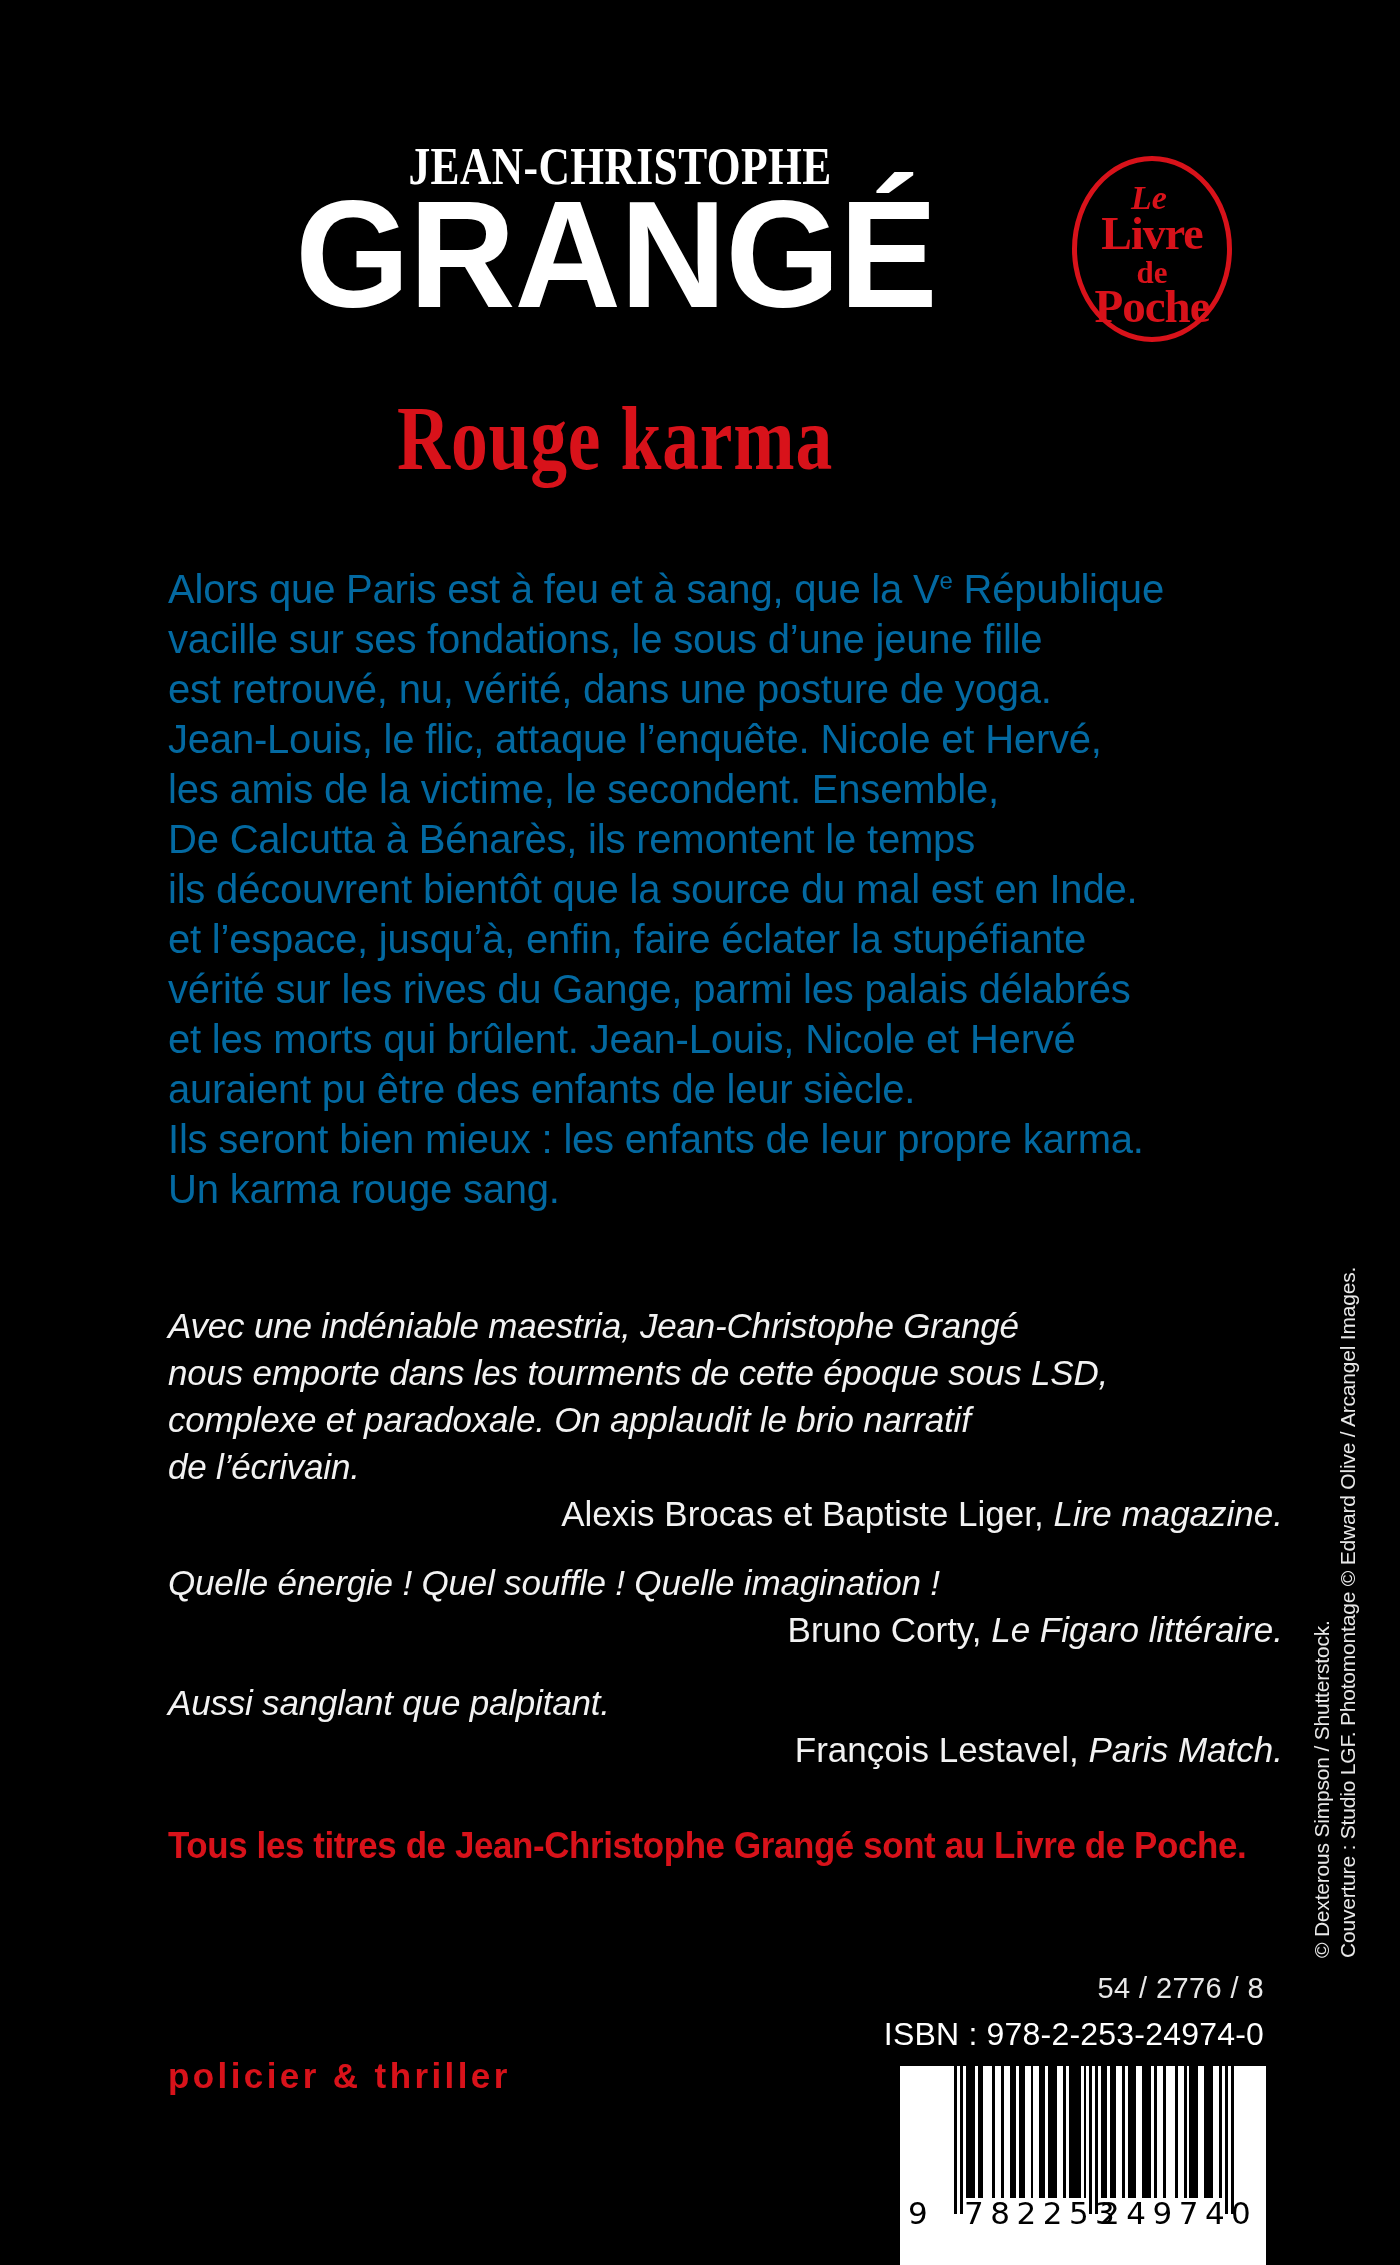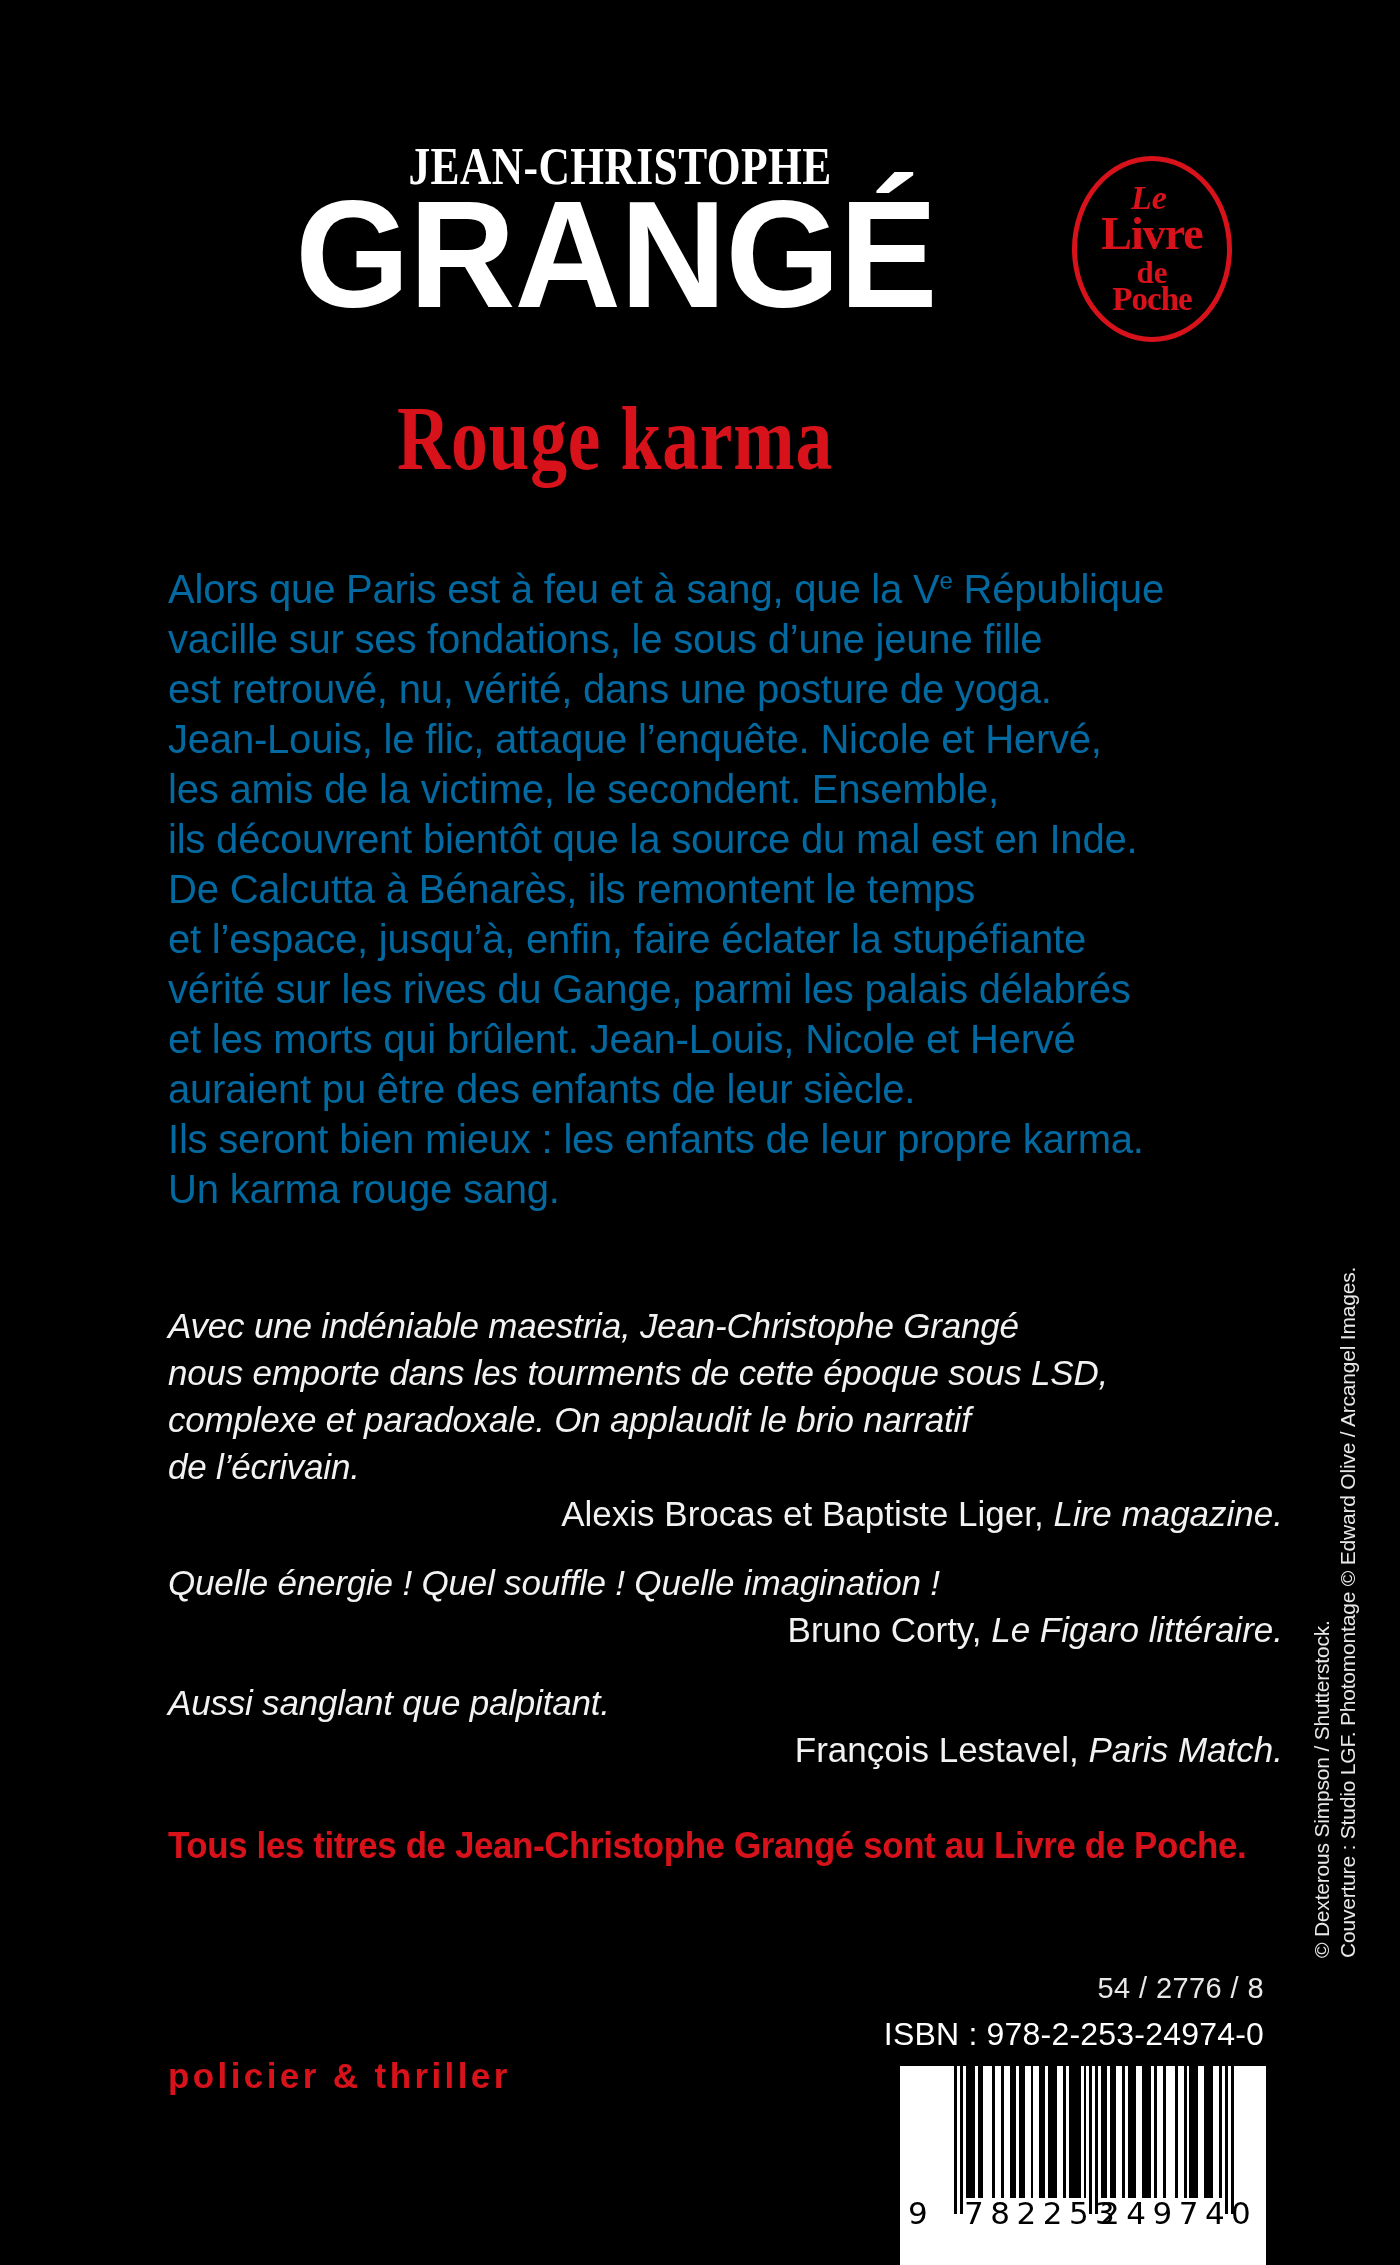--- a/index.html
+++ b/index.html
@@ -125,21 +125,21 @@
     text-align: center;
     font-size: 31px;
     font-weight: 700;
     line-height: 1;
   }
   .logo-poche {
     position: absolute;
     left: 0; right: 0;
     top: 122px;
     text-align: center;
-    font-size: 33px;
+    font-size: 47px;
     font-weight: 700;
     line-height: 1;
     letter-spacing: -1px;
   }
 
   
   .blurb {
     position: absolute;
     left: 168px;
     top: 556px;
@@ -309,22 +309,22 @@
       <div class="logo-poche">Poche</div>
     </div>
   </div>
 
   <div class="blurb">
     <span class="ln"><span>Alors que Paris est à feu et à sang, que la V</span><sup>e</sup><span> République</span></span>
     <span class="ln">vacille sur ses fondations, le sous d’une jeune fille</span>
     <span class="ln">est retrouvé, nu, vérité, dans une posture de yoga.</span>
     <span class="ln">Jean-Louis, le flic, attaque l’enquête. Nicole et Hervé,</span>
     <span class="ln">les amis de la victime, le secondent. Ensemble,</span>
+    <span class="ln">De Calcutta à Bénarès, ils remontent le temps</span>
     <span class="ln">ils découvrent bientôt que la source du mal est en Inde.</span>
-    <span class="ln">De Calcutta à Bénarès, ils remontent le temps</span>
     <span class="ln">et l’espace, jusqu’à, enfin, faire éclater la stupéfiante</span>
     <span class="ln">vérité sur les rives du Gange, parmi les palais délabrés</span>
     <span class="ln">et les morts qui brûlent. Jean-Louis, Nicole et Hervé</span>
     <span class="ln">auraient pu être des enfants de leur siècle.</span>
     <span class="ln">Ils seront bien mieux : les enfants de leur propre karma.</span>
     <span class="ln">Un karma rouge sang.</span>
   </div>
 
   <div class="quotes">
 

